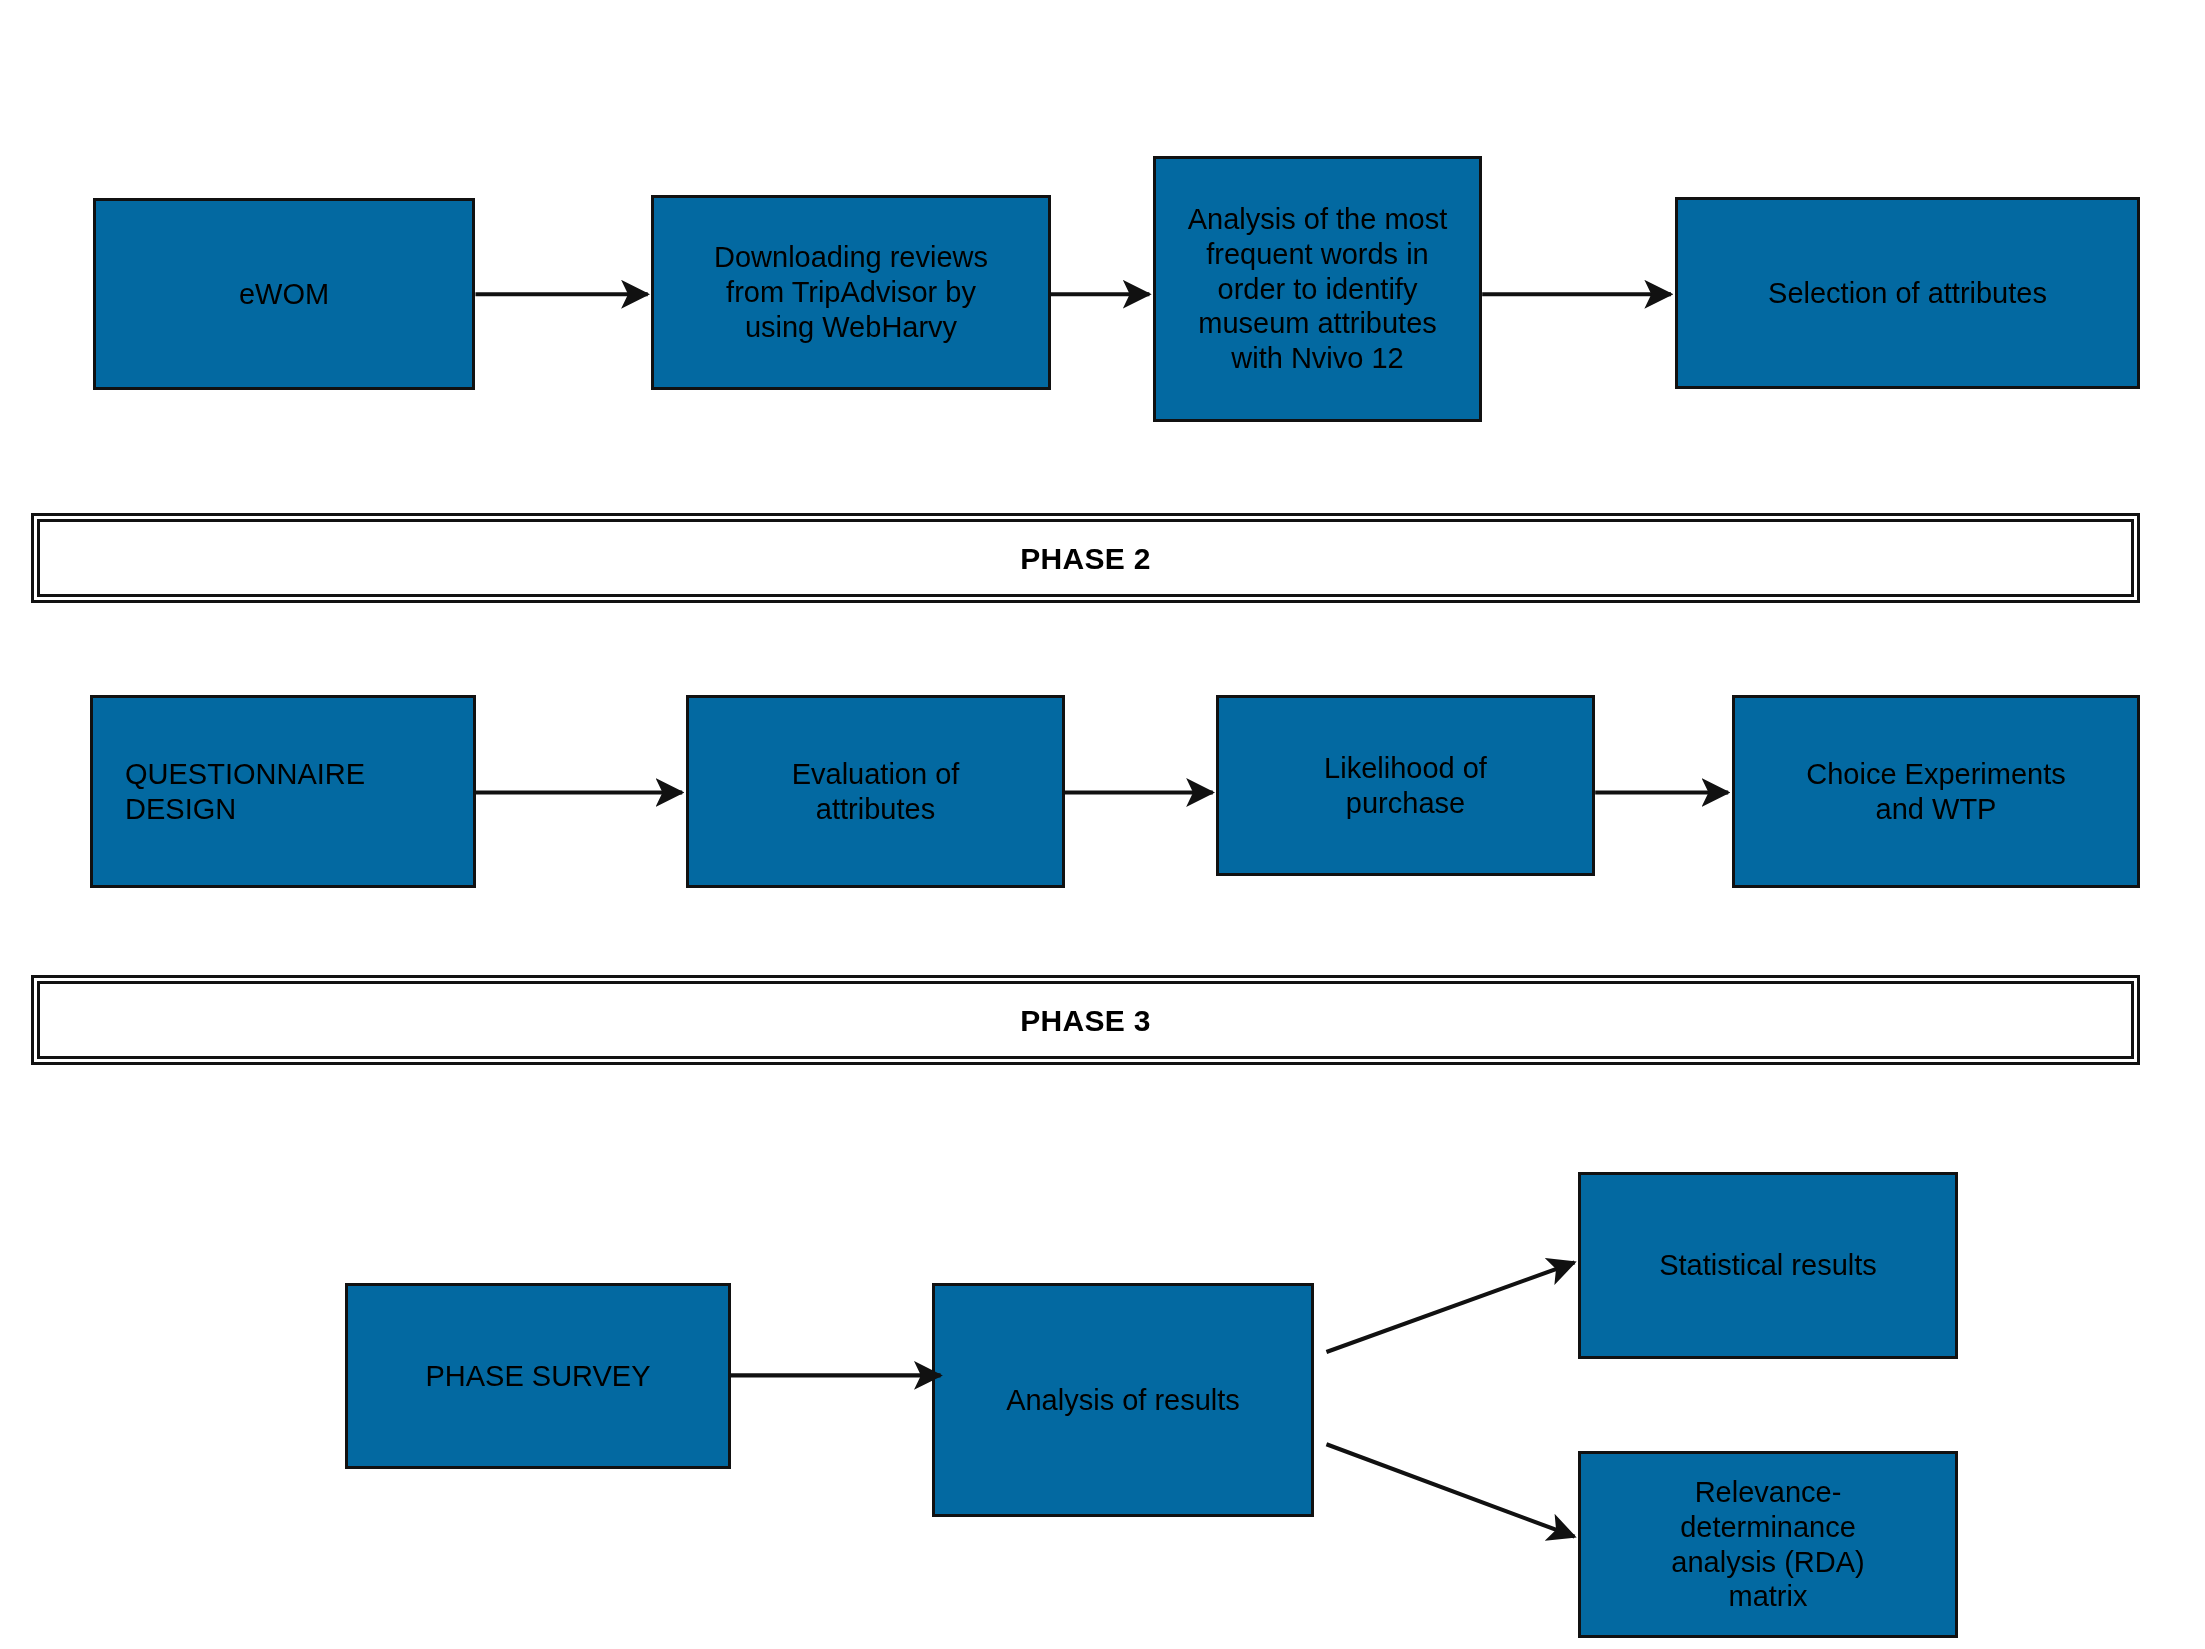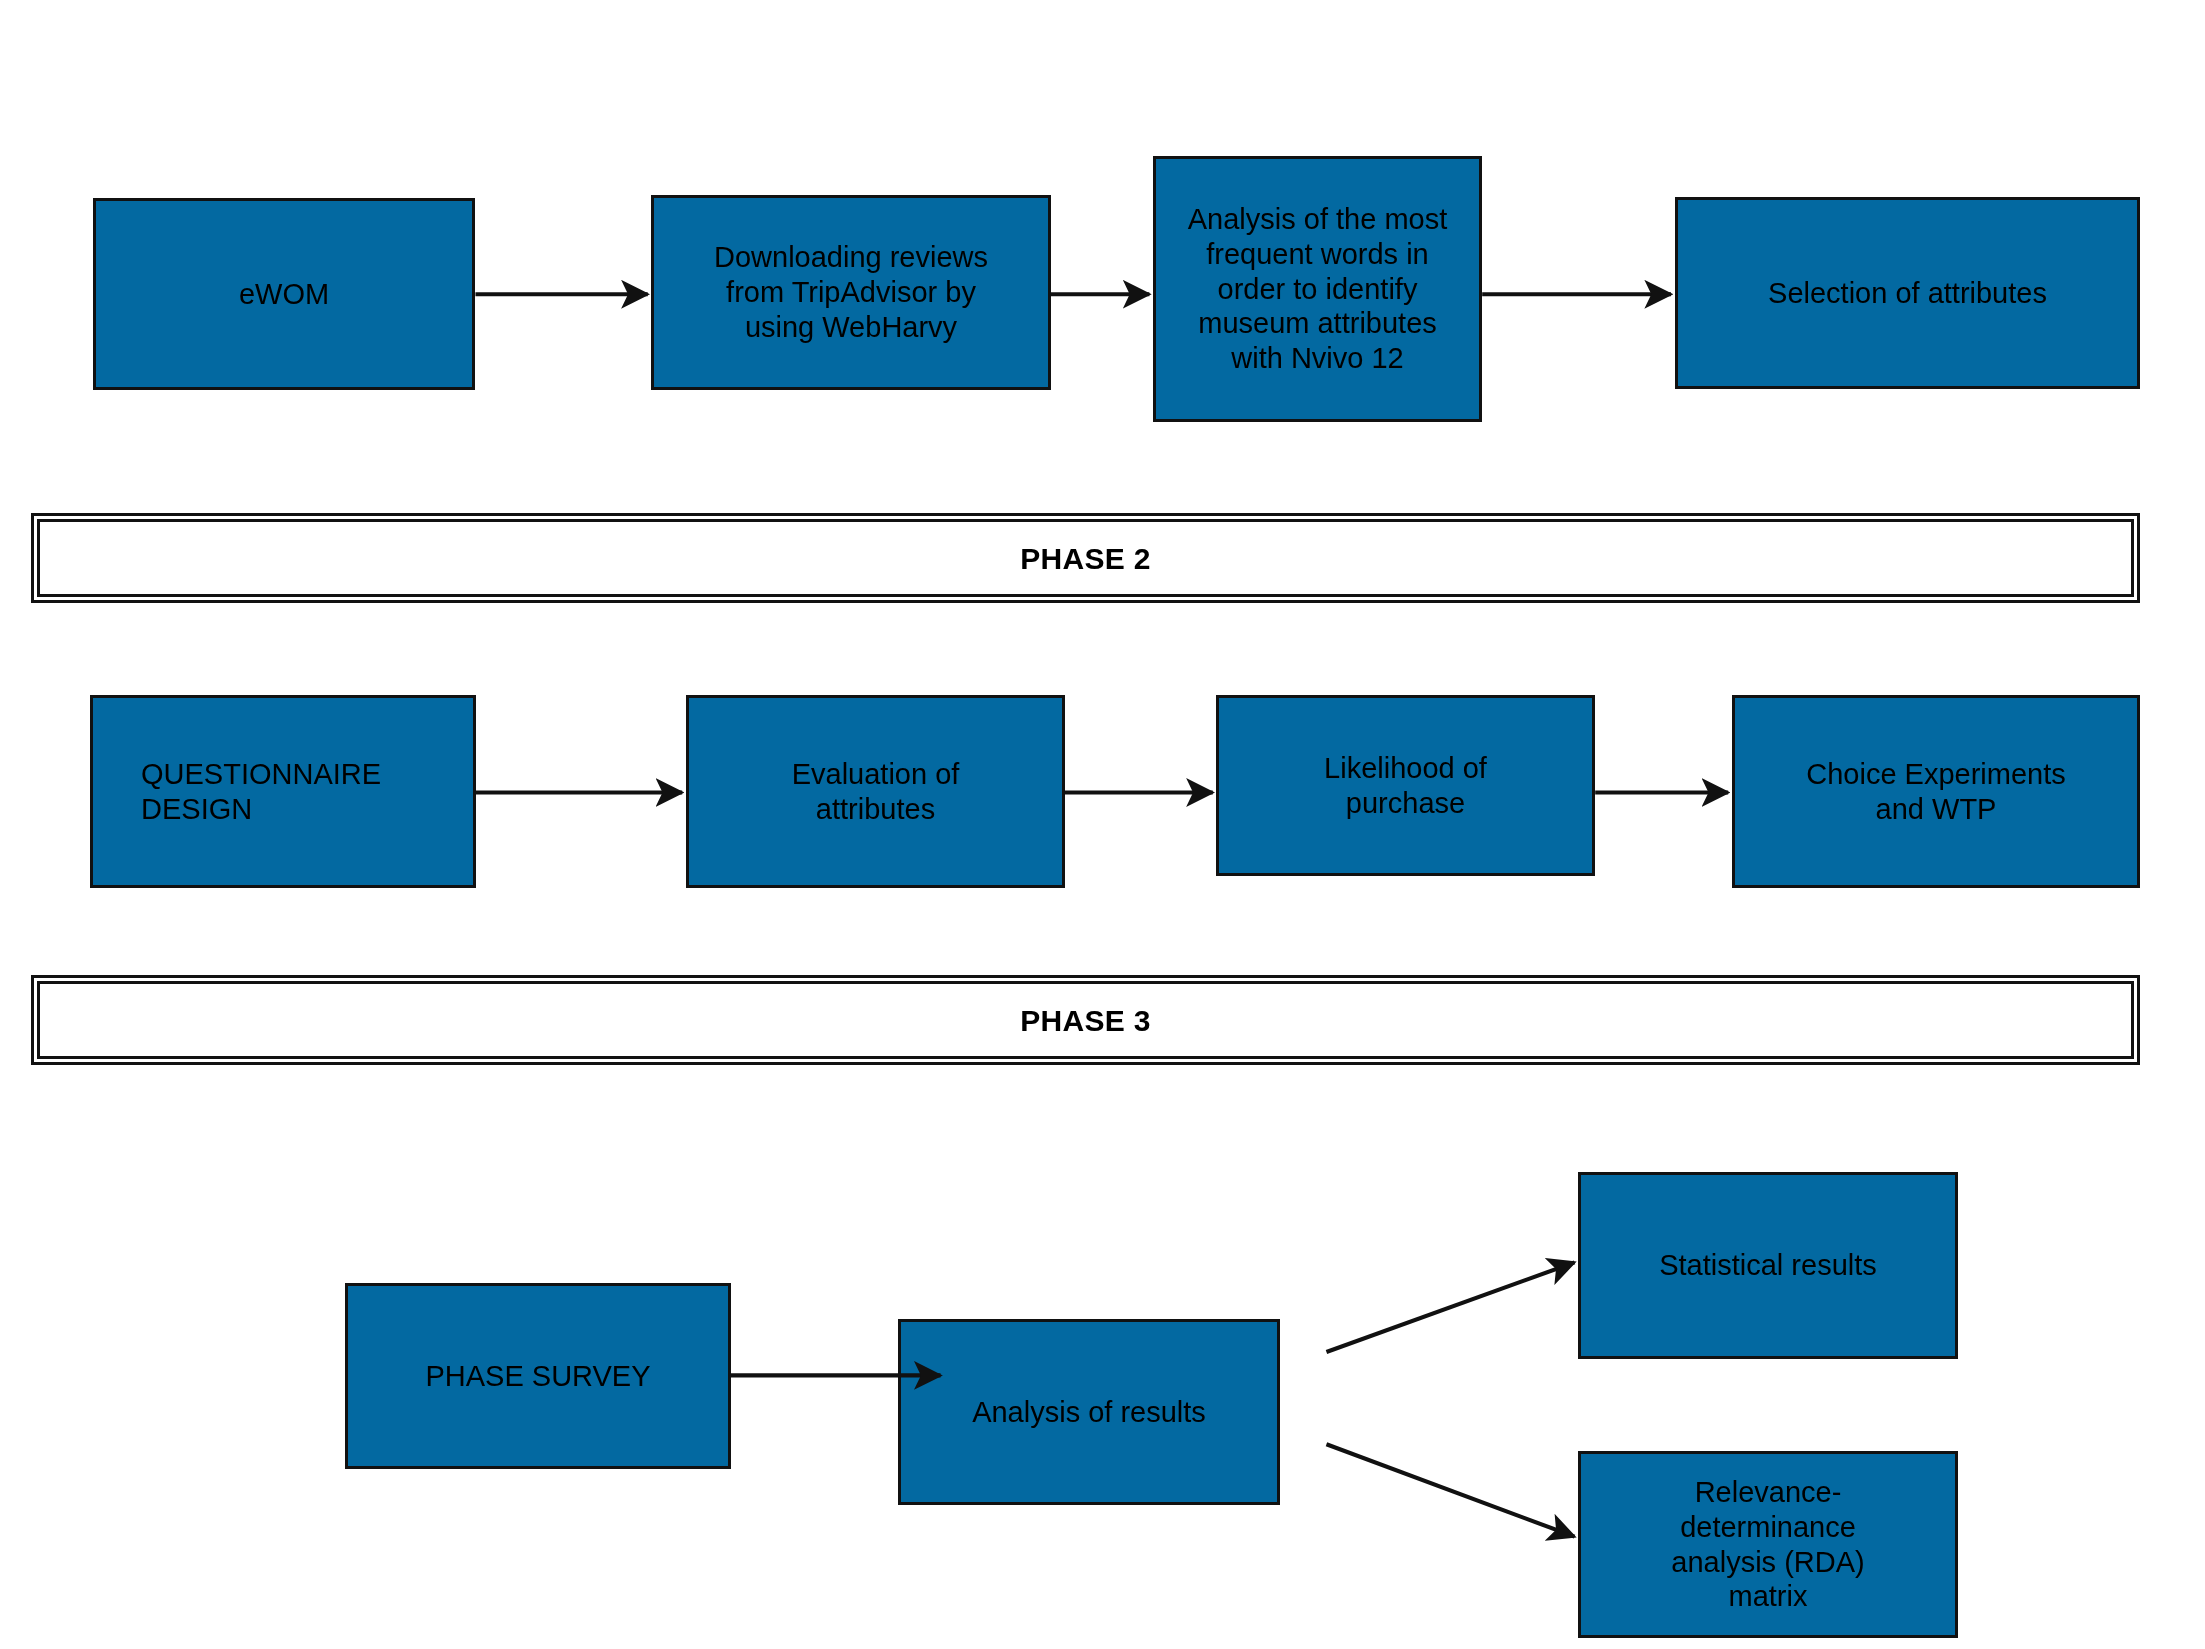--- a/index.html
+++ b/index.html
@@ -109,21 +109,21 @@
   <div class="node" style="left:1675px; top:197px; width:465px; height:192px;">
     <span class="node-text">Selection of attributes</span>
   </div>
 
   <div class="phase-banner" style="left:31px; top:513px; width:2109px; height:90px;">
     <div class="phase-banner-inner">
       <span class="phase-label">PHASE 2</span>
     </div>
   </div>
 
-  <div class="node bold align-left" style="left:90px; top:695px; width:386px; height:193px; padding-left:48px;">
+  <div class="node bold align-left" style="left:90px; top:695px; width:386px; height:193px; padding-left:32px;">
     <span class="node-text">QUESTIONNAIRE
 DESIGN</span>
   </div>
 
   <div class="node" style="left:686px; top:695px; width:379px; height:193px;">
     <span class="node-text">Evaluation of
 attributes</span>
   </div>
 
   <div class="node" style="left:1216px; top:695px; width:379px; height:181px;">
@@ -139,21 +139,21 @@
   <div class="phase-banner" style="left:31px; top:975px; width:2109px; height:90px;">
     <div class="phase-banner-inner">
       <span class="phase-label">PHASE 3</span>
     </div>
   </div>
 
   <div class="node bold" style="left:345px; top:1283px; width:386px; height:186px;">
     <span class="node-text">PHASE SURVEY</span>
   </div>
 
-  <div class="node" style="left:898px; top:1283px; width:382px; height:186px;margin-top:36px;">
+  <div class="node" style="left:932px; top:1283px; width:382px; height:234px;">
     <span class="node-text">Analysis of results</span>
   </div>
 
   <div class="node" style="left:1578px; top:1172px; width:380px; height:187px;">
     <span class="node-text">Statistical results</span>
   </div>
 
   <div class="node" style="left:1578px; top:1451px; width:380px; height:187px;">
     <span class="node-text">Relevance-
 determinance

